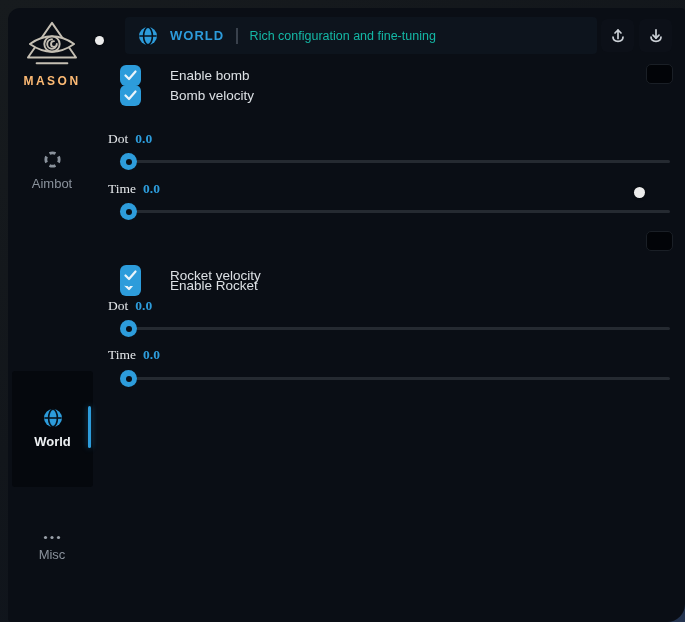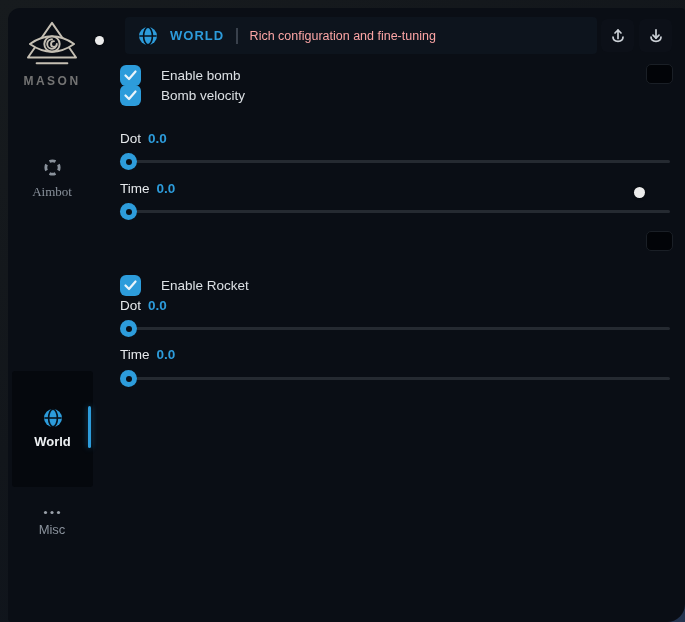--- a/index.html
+++ b/index.html
@@ -18,28 +18,28 @@
     background:#0a0e15;
     border-radius:12px 4px 18px 4px;
     overflow:hidden;
   }
   
   .sidebar { position:absolute; left:0; top:0; width:88px; height:100%; }
   .logo-wrap { position:absolute; top:12px; left:0; width:88px; text-align:center; }
   .logo-wrap svg { display:block; margin:0 auto; }
   .brand-name {
     margin-top:4px; font-size:12px; font-weight:bold; letter-spacing:2.5px;
-    color:#737373;
+    color:#fdba74;
   }
   .nav-item { position:absolute; left:0; width:88px; text-align:center; cursor:pointer; }
   .nav-item .nav-icon { display:block; margin:0 auto 7px auto; }
   .nav-label { font-size:13px; color:#8a929c; }
-  .nav-aimbot  { top:150px;font-family:Liberation Serif, serif; }
+  .nav-aimbot  { top:142px; }
   .nav-visuals { top:276px; }
-  .nav-misc    { top:502px; }
+  .nav-misc    { top:527px; }
   .nav-world-panel {
     position:absolute; left:4px; top:363px; width:81px; height:116px;
     background:#05080d; border-radius:3px; cursor:pointer;
   }
   .nav-world-inner { position:absolute; top:37px; left:0; width:81px; text-align:center; }
   .nav-world-inner .nav-icon { display:block; margin:0 auto 6px auto; }
   .nav-world-inner .nav-label { color:#eef1f3; font-weight:600; }
   .active-bar {
     position:absolute; right:2px; top:35px; width:3.5px; height:42px;
     background:var(--accent); border-radius:2px;
@@ -48,46 +48,46 @@
   
   .header-bar {
     position:absolute; left:117px; top:9px; width:472px; height:37px;
     background:#0d141d; border-radius:4px;
     display:flex; align-items:center; gap:12px; padding-left:13px;
   }
   .header-title {
     font-size:13px; font-weight:bold; letter-spacing:1px; color:var(--accent);
   }
   .header-divider { width:1.5px; height:16px; background:#39414c; }
-  .header-subtitle { font-size:12.5px; color:#fca5a5; }
+  .header-subtitle { font-size:12.5px; color:#14b8a6; }
   .icon-btn {
     position:absolute; top:11px; width:33px; height:33px;
     background:#0c1018; border-radius:6px; cursor:pointer;
     display:flex; align-items:center; justify-content:center;
   }
   .btn-upload   { left:593px; }
   .btn-download { left:631px; }
   
-  .cb-row { position:absolute; left:112px; display:flex; align-items:center; gap:20px; cursor:pointer; }
+  .cb-row { position:absolute; left:112px; display:flex; align-items:center; gap:29px; cursor:pointer; }
   .checkbox {
     width:21px; height:21px; border-radius:6px; background:var(--accent);
     display:flex; align-items:center; justify-content:center; flex:0 0 auto;
   }
   .cb-label { font-size:13.5px; color:#dce0e4; }
   .row-cb1 { top:57px; }
   .row-cb2 { top:77px; }
   .row-cb3 { top:223px;margin-top:44px; }
   .row-cb4 { top:257px; }
   .keybind {
     position:absolute; left:638px; width:27px; height:20px;
     background:#020408; border:1px solid #1a1f26; border-radius:5px; cursor:pointer;
   }
   .kb1 { top:56px; }
   .kb2 { top:223px; }
-  .slider-label { position:absolute; left:112px; font-size:13.5px; color:#e6e9ec; }
+  .slider-label { position:absolute; left:100px; font-size:13.5px; color:#e6e9ec;font-family:Liberation Serif, serif; }
   .slider-label .val { color:var(--accent); margin-left:7px; font-weight:600; }
   .slider-track {
     position:absolute; left:112px; width:550px; height:3px;
     background:#252a31; border-radius:2px; cursor:pointer;
   }
   .slider-thumb {
     position:absolute; left:112px; width:17px; height:17px; border-radius:50%;
     background:var(--accent); cursor:grab;
     display:flex; align-items:center; justify-content:center;
   }
@@ -223,20 +223,28 @@
     <div class="cb-row row-cb3">
       <span class="checkbox">
         <svg width="13" height="11" viewBox="0 0 13 11">
           <path d="M1.5 5.5 L5 9 L11.5 1.5" fill="none" stroke="#eaf4fb" stroke-width="2.2" stroke-linecap="round" stroke-linejoin="round"></path>
         </svg>
       </span>
       <span class="cb-label">Enable Rocket</span>
     </div>
     <div class="keybind kb2"></div>
 
+    <div class="cb-row row-cb4">
+      <span class="checkbox">
+        <svg width="13" height="11" viewBox="0 0 13 11">
+          <path d="M1.5 5.5 L5 9 L11.5 1.5" fill="none" stroke="#eaf4fb" stroke-width="2.2" stroke-linecap="round" stroke-linejoin="round"></path>
+        </svg>
+      </span>
+      <span class="cb-label">Rocket velocity</span>
+    </div>
 
     <div class="slider-label sl3-label"><span>Dot</span><span class="val">0.0</span></div>
     <div class="slider-track sl3-track"></div>
     <div class="slider-thumb sl3-thumb">
         <span class="dot"></span>
       </div>
 
     <div class="slider-label sl4-label"><span>Time</span><span class="val">0.0</span></div>
     <div class="slider-track sl4-track"></div>
     <div class="slider-thumb sl4-thumb">

